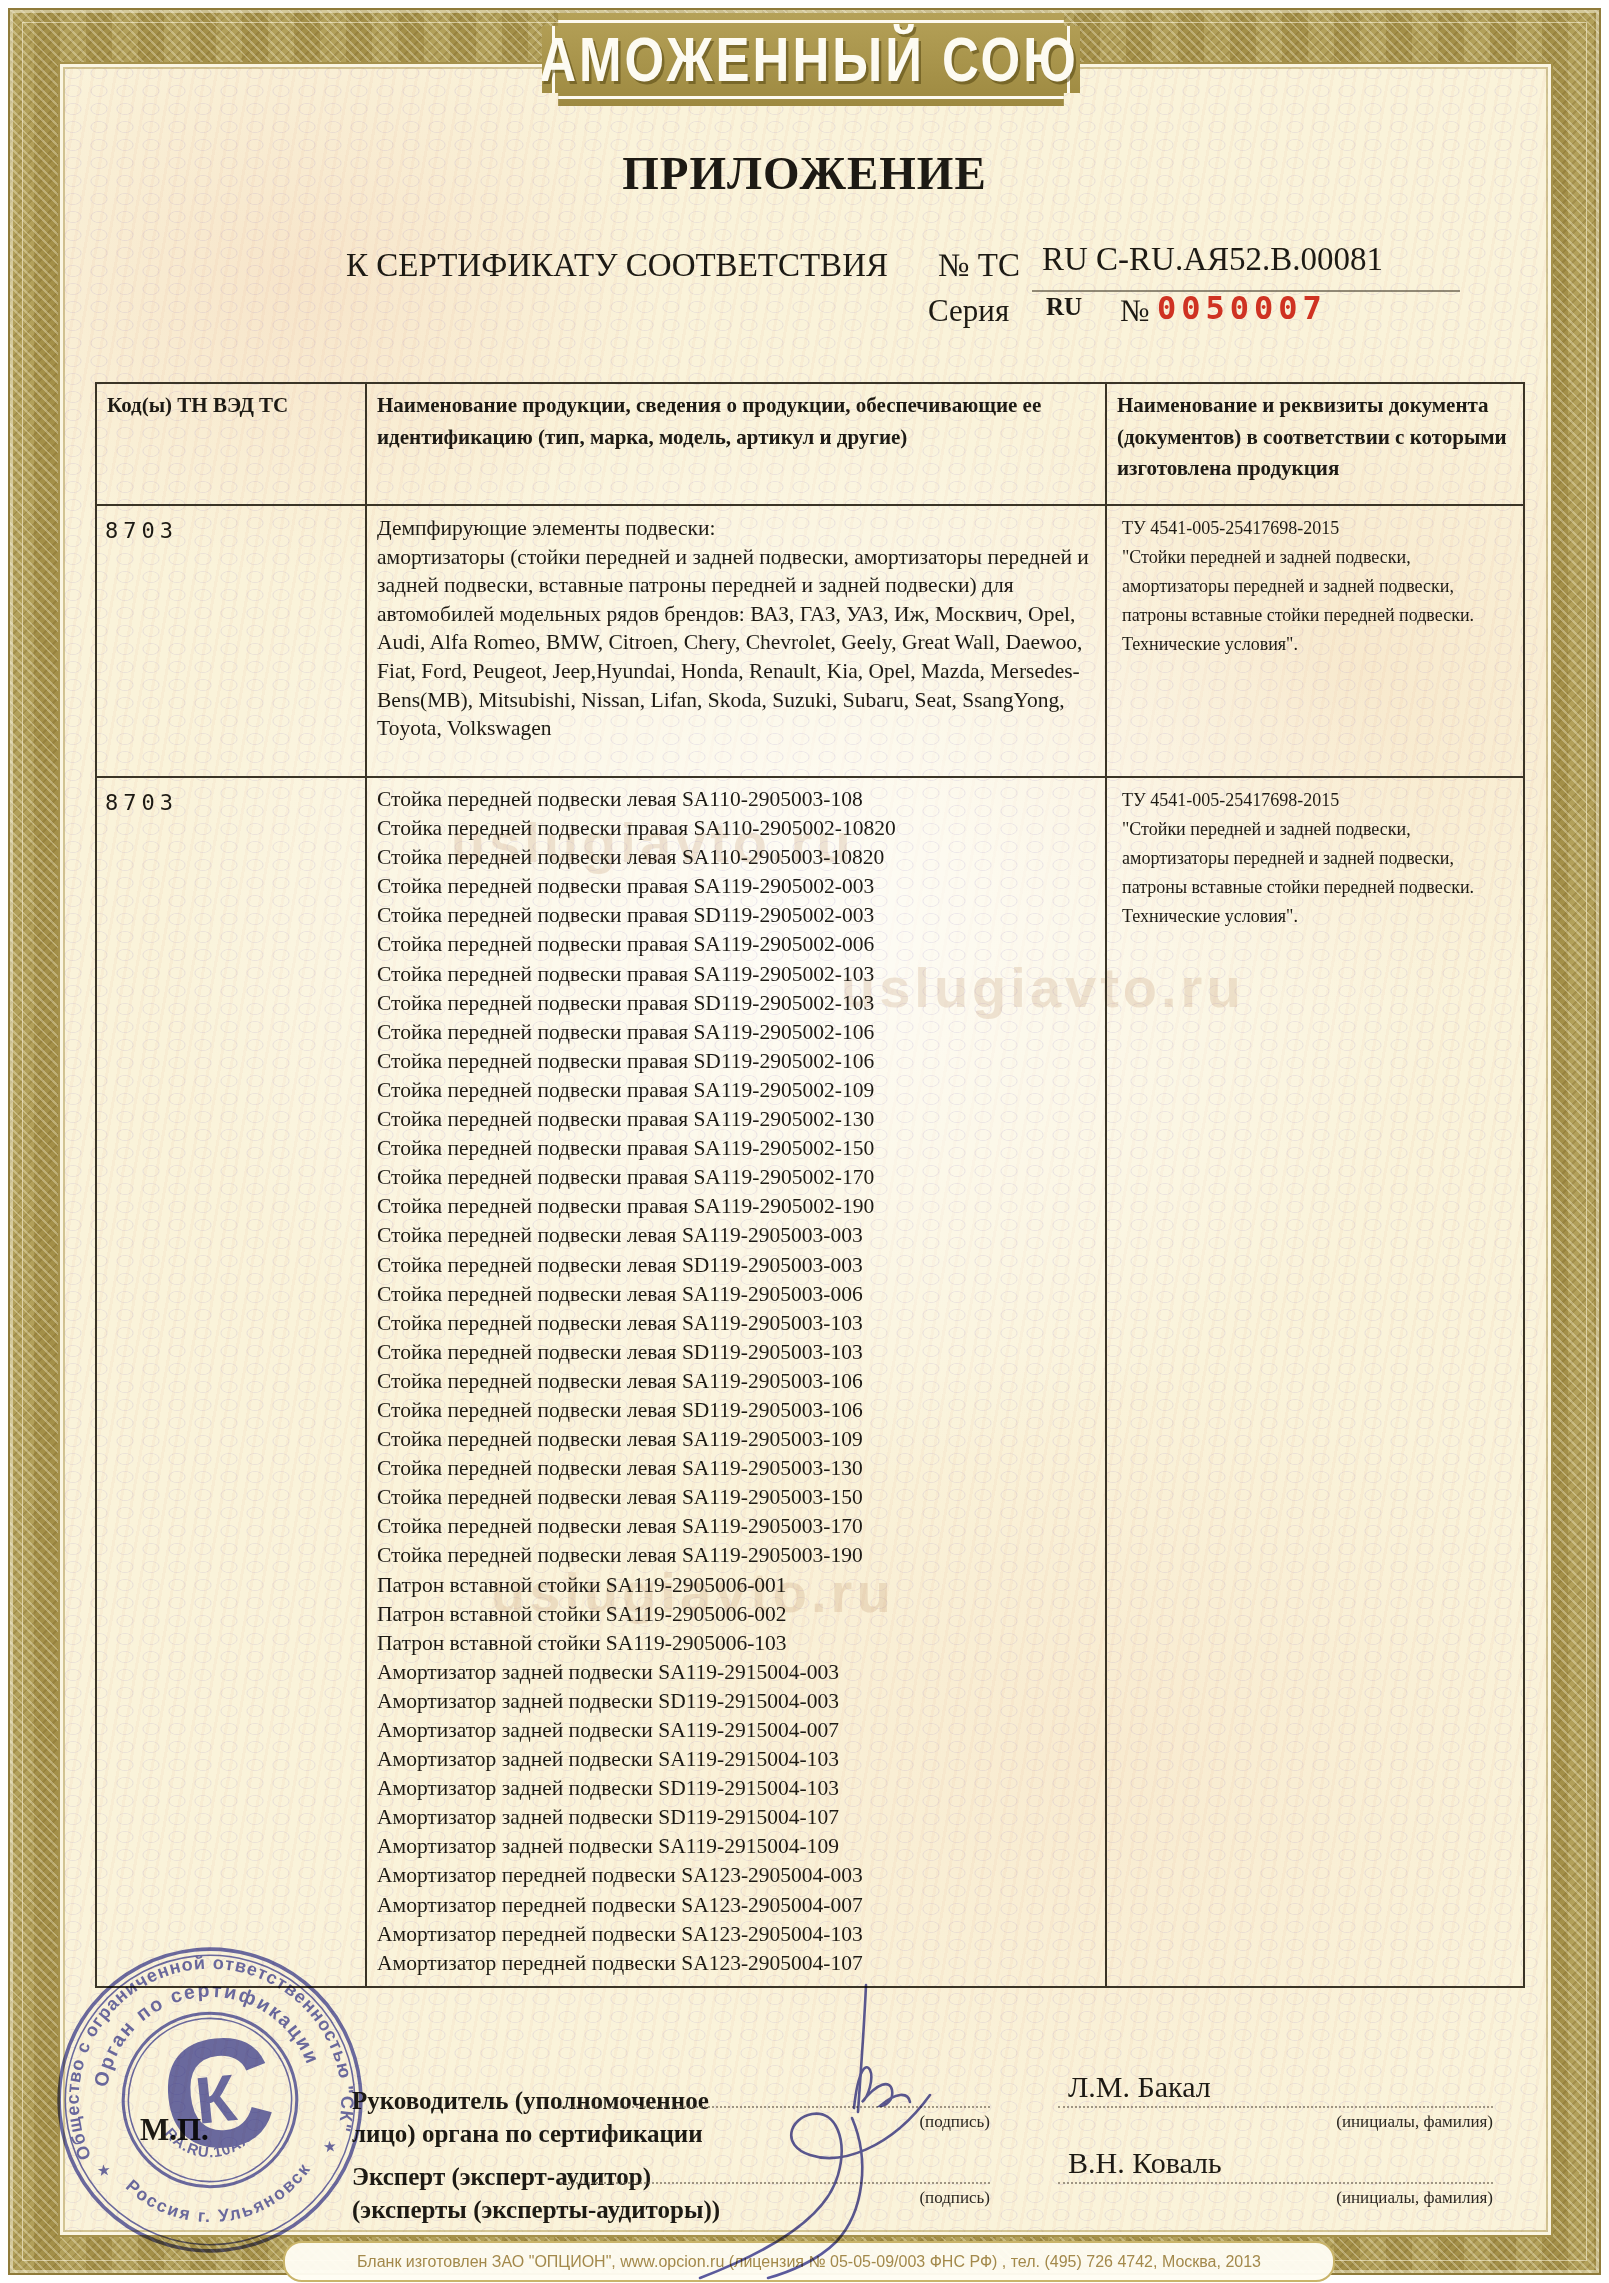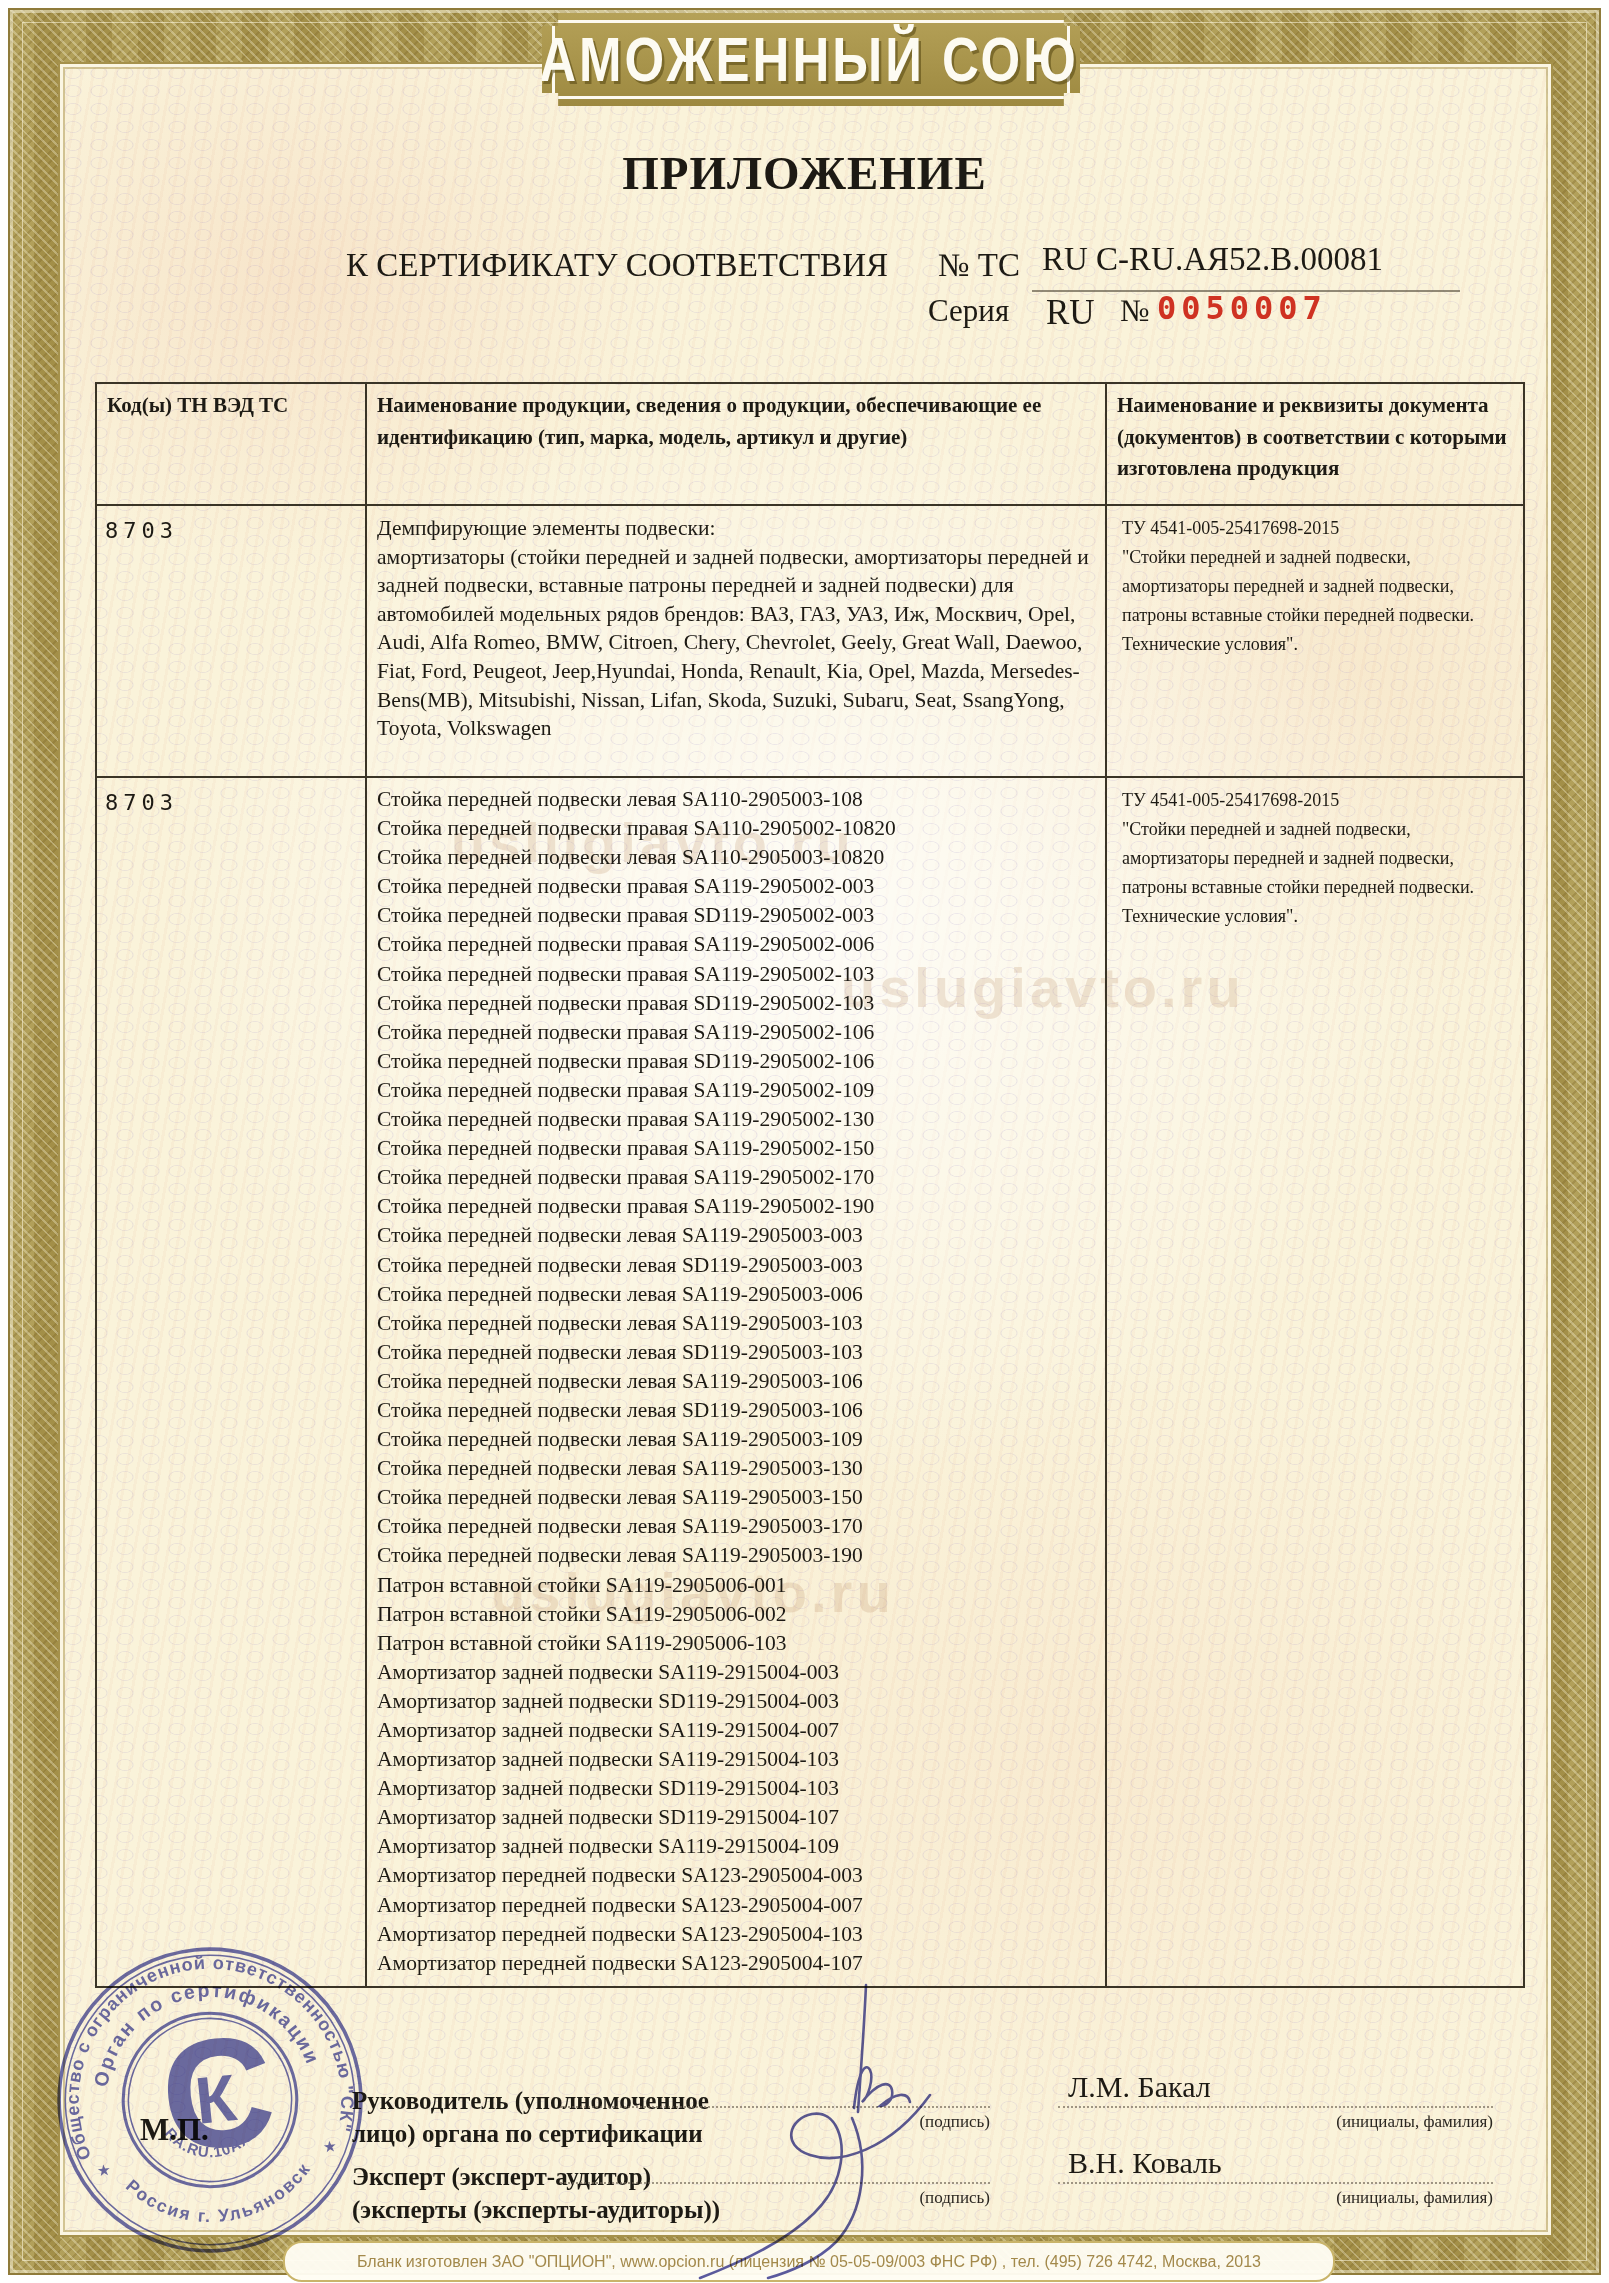--- a/index.html
+++ b/index.html
@@ -40,21 +40,21 @@
     font-size:51px;letter-spacing:3px;color:#fdfbf2;transform:scaleY(1.22);
     text-shadow:2.5px 2.5px 0 rgba(92,76,22,.6);white-space:nowrap;}
   
   .doc-title{position:absolute;left:60px;right:60px;top:146px;text-align:center;
     font-size:47px;font-weight:700;letter-spacing:1px;}
   .cert-label{position:absolute;left:346px;top:247px;font-size:33px;white-space:nowrap;}
   .cert-no-label{position:absolute;left:938px;top:247px;font-size:33px;}
   .cert-number{position:absolute;left:1042px;top:241px;font-size:33px;white-space:nowrap;}
   .cert-underline{position:absolute;left:1032px;top:290px;width:428px;height:2px;background:#6d6553;opacity:.75;}
   .series-label{position:absolute;left:928px;top:293px;font-size:31px;}
-  .series-value{position:absolute;left:1046px;top:293px;font-size:35px;}
+  .series-value{position:absolute;left:1046px;top:293px;font-size:25px;font-weight:bold;}
   .no-sign{position:absolute;left:1120px;top:293px;font-size:31px;}
   .blank-number{position:absolute;left:1157px;top:289px;font-size:32px;font-weight:700;
     font-family:"DejaVu Sans Mono","Liberation Mono",monospace;letter-spacing:5px;color:#cf3222;}
   
   .tbl{position:absolute;left:95px;top:375px;width:1426px;display:grid;
     grid-template-columns:270px 740px 416px;border:2.5px solid #3a3426;margin-top:7px;}
   .cell{border-right:2px solid #3a3426;border-bottom:2px solid #3a3426;box-sizing:border-box;}
   .cell.last-col{border-right:none;}
   .cell.last-row{border-bottom:none;}
   .th{font-weight:700;font-size:21px;line-height:1.5;padding:6px 10px 8px 10px;min-height:122px;}

